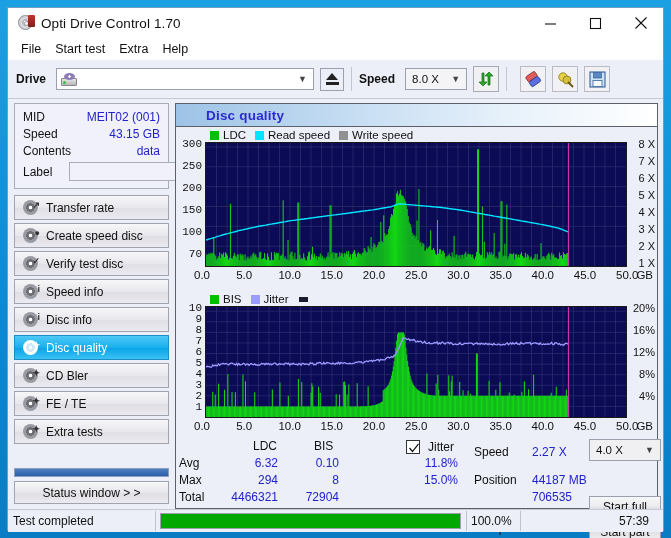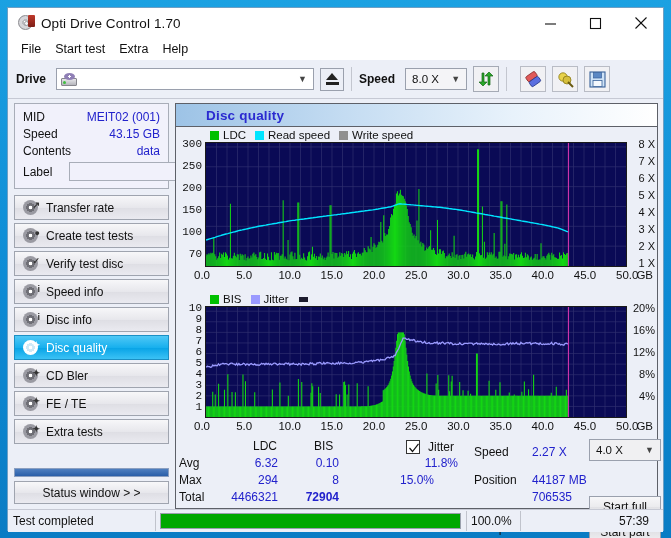--- a/index.html
+++ b/index.html
@@ -414,21 +414,21 @@
                 <span class="nav-disc"></span>
                 <span class="nav-mark">↗</span>
               </span>
             <span>Transfer rate</span>
           </div>
           <div class="navbtn">
             <span class="nav-icon">
                 <span class="nav-disc"></span>
                 <span class="nav-mark">●</span>
               </span>
-            <span>Create test tests</span>
+            <span>Create speed disc</span>
           </div>
           <div class="navbtn">
             <span class="nav-icon">
                 <span class="nav-disc"></span>
                 <span class="nav-mark">✓</span>
               </span>
             <span>Verify test disc</span>
           </div>
           <div class="navbtn">
             <span class="nav-icon">
@@ -1511,30 +1511,30 @@
               <div class="txt" style="left:1px; top:18px;">Avg</div>
               <div class="txt" style="left:1px; top:35px;">Max</div>
               <div class="txt" style="left:1px; top:52px;">Total</div>
 
               <div class="num" style="left:40px; top:18px; width:60px;">6.32</div>
               <div class="num" style="left:40px; top:35px; width:60px;">294</div>
               <div class="num" style="left:25px; top:52px; width:75px;">4466321</div>
 
               <div class="num" style="left:105px; top:18px; width:56px;">0.10</div>
               <div class="num" style="left:105px; top:35px; width:56px;">8</div>
-              <div class="num" style="left:105px; top:52px; width:56px;font-weight:bold;">72904</div>
+              <div class="num" style="left:105px; top:52px; width:56px;">72904</div>
 
               <div class="chk" style="left:228px; top:2px;">
                 <svg width="12" height="12" viewBox="0 0 12 12">
                   <polyline points="1.5,6 4.5,9.5 10.5,1.8" fill="none" stroke="#111" stroke-width="1.2"></polyline>
                 </svg>
               </div>
               <div class="txt" style="left:250px; top:2px;">Jitter</div>
               <div class="num" style="left:222px; top:18px; width:58px; text-align:right;">11.8%</div>
-              <div class="num" style="left:222px; top:35px; width:58px; text-align:left;">15.0%</div>
+              <div class="num" style="left:222px; top:35px; width:58px; text-align:right;">15.0%</div>
 
               <div class="txt" style="left:296px; top:7px;">Speed</div>
               <div class="num" style="left:354px; top:7px;">2.27 X</div>
               <div class="txt" style="left:296px; top:35px;">Position</div>
               <div class="num" style="left:354px; top:35px;">44187 MB</div>
               <div class="txt" style="left:296px; top:52px;margin-top:31px;">Samples</div>
               <div class="num" style="left:354px; top:52px;">706535</div>
 
               <div class="combo quality" style="position:absolute; left:411px; top:1px;">
                 <span>4.0 X</span>

